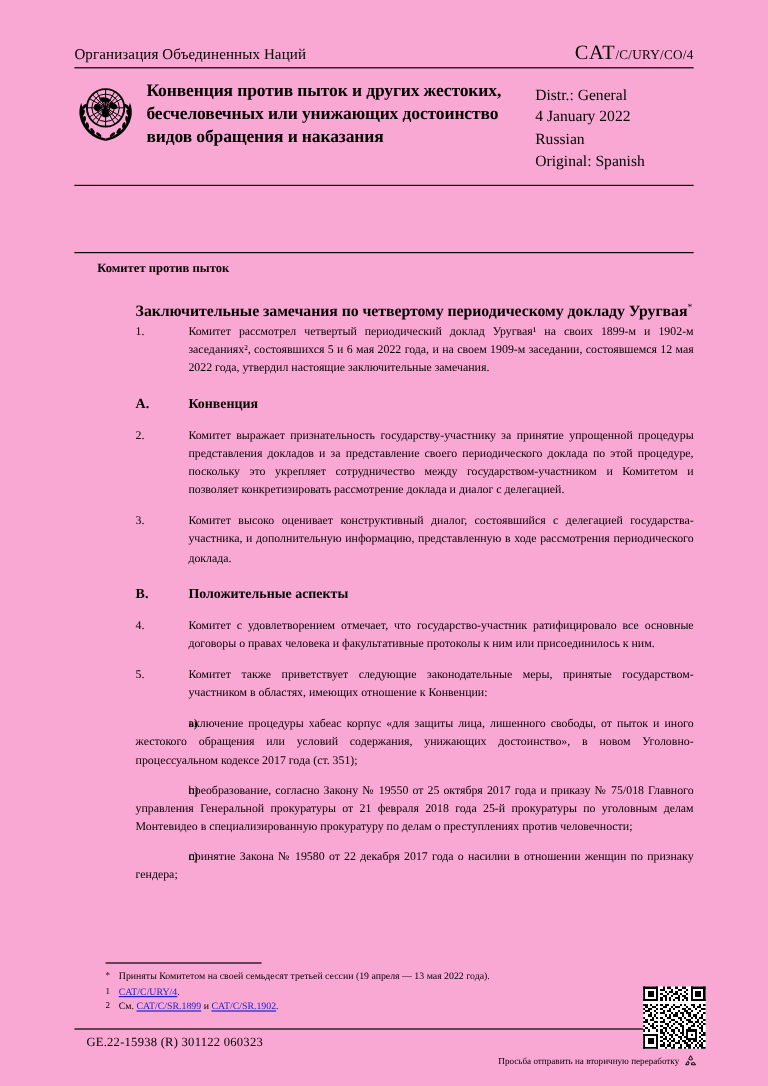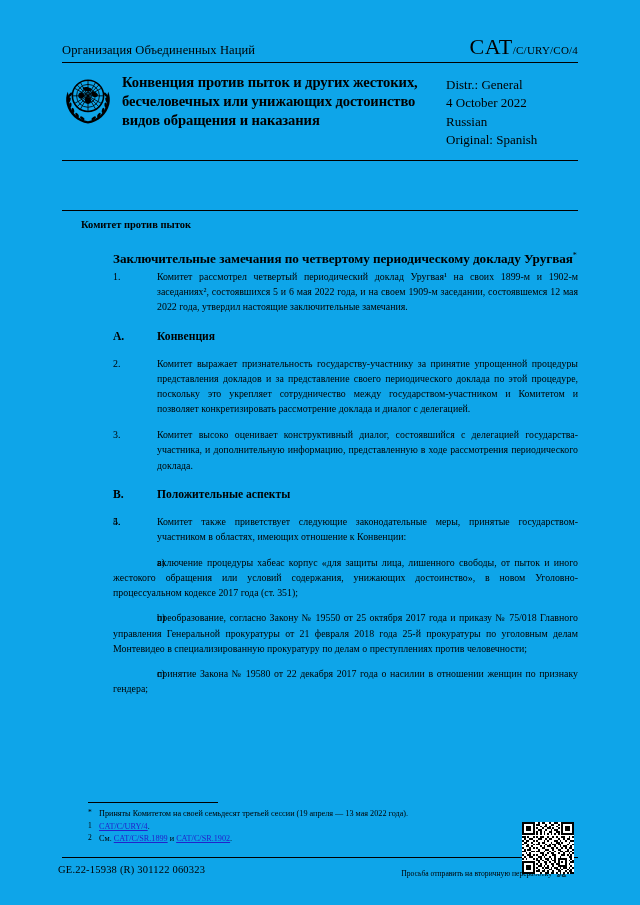--- a/index.html
+++ b/index.html
@@ -8,21 +8,21 @@
     background: #ffffff;
   }
   body {
     font-family: "Liberation Serif", serif;
     color: #000000;
   }
   .page {
     position: relative;
     width: 640px;
     height: 905px;
-    background: #0ea5e9;
+    background: #f9a8d4;
     overflow: hidden;
   }
 
   
   .masthead {
     position: absolute;
     left: 62px;
     top: 34px;
     width: 516px;
   }
@@ -34,21 +34,21 @@
   }
   .org-name {
     font-size: 12.5px;
     letter-spacing: 0.1px;
   }
   .symbol {
     white-space: nowrap;
     text-align: right;
   }
   .symbol-main {
-    font-size: 22px;
+    font-size: 17px;
     letter-spacing: 0.6px;
     text-align: right;
   }
   .symbol-rest {
     font-size: 11px;
     letter-spacing: 0.2px;
   }
   .rule-thick {
     border-top: 1.4px solid #000;
     width: 516px;
@@ -197,26 +197,27 @@
   
   .footer-rule {
     position: absolute;
     left: 62px;
     top: 857px;
     width: 516px;
     border-top: 0.9px solid #000;
   }
   .footer {
     position: absolute;
-    left: 58px;
+    left: 72px;
     top: 864px;
     width: 516px;
     display: flex;
     align-items: flex-start;
     justify-content: space-between;
+    flex-direction: column;
   }
   .job-no {
     font-size: 10.5px;
     letter-spacing: 0.2px;
   }
   .recycle-box {
     display: flex;
     align-items: center;
     font-size: 7.6px;
     white-space: nowrap;
@@ -294,21 +295,21 @@
             <path d="M40 26 C45 24 52 25 56 28 C58 31 55 34 51 34 C46 34 41 31 40 28 Z"></path>
             <path d="M57 33 C63 33 68 36 69 40 C69 44 65 45 61 44 C57 42 55 37 57 33 Z"></path>
             <path d="M34 36 C39 35 43 38 43 42 C42 47 37 49 33 46 C30 43 31 38 34 36 Z"></path>
             <path d="M47 44 C52 44 56 47 56 52 C55 57 50 59 46 56 C43 53 44 46 47 44 Z"></path>
           </g>
         </svg>
       </div>
       <div class="conv-title">Конвенция против пыток и других жестоких, бесчеловечных или унижающих достоинство видов обращения и наказания</div>
       <div class="distr">
         <div>Distr.: General</div>
-        <div>4 October 2022</div>
+        <div>4 January 2022</div>
         <div>Russian</div>
         <div>Original: Spanish</div>
       </div>
     </div>
     <div class="rule-thin"></div>
   </div>
 
   <div class="rule-committee"></div>
   <div class="committee">Комитет против пыток</div>
 
@@ -338,20 +339,21 @@
       <span>Комитет высоко оценивает конструктивный диалог, состоявшийся с делегацией государства-участника, и дополнительную информацию, представленную в ходе рассмотрения периодического доклада.</span>
     </div>
 
     <div class="section-head">
       <span class="letter">B.</span>
       <span>Положительные аспекты</span>
     </div>
 
     <div class="para">
       <span class="num">4.</span>
+      <span>Комитет с удовлетворением отмечает, что государство-участник ратифицировало все основные договоры о правах человека и факультативные протоколы к ним или присоединилось к ним.</span>
     </div>
 
     <div class="para">
       <span class="num">5.</span>
       <span>Комитет также приветствует следующие законодательные меры, принятые государством-участником в областях, имеющих отношение к Конвенции:</span>
     </div>
 
     <div class="subitem">
       <span class="lbl">a)</span><span>включение процедуры хабеас корпус «для защиты лица, лишенного свободы, от пыток и иного жестокого обращения или условий содержания, унижающих достоинство», в новом Уголовно-процессуальном кодексе 2017 года (ст. 351);</span>
     </div>

